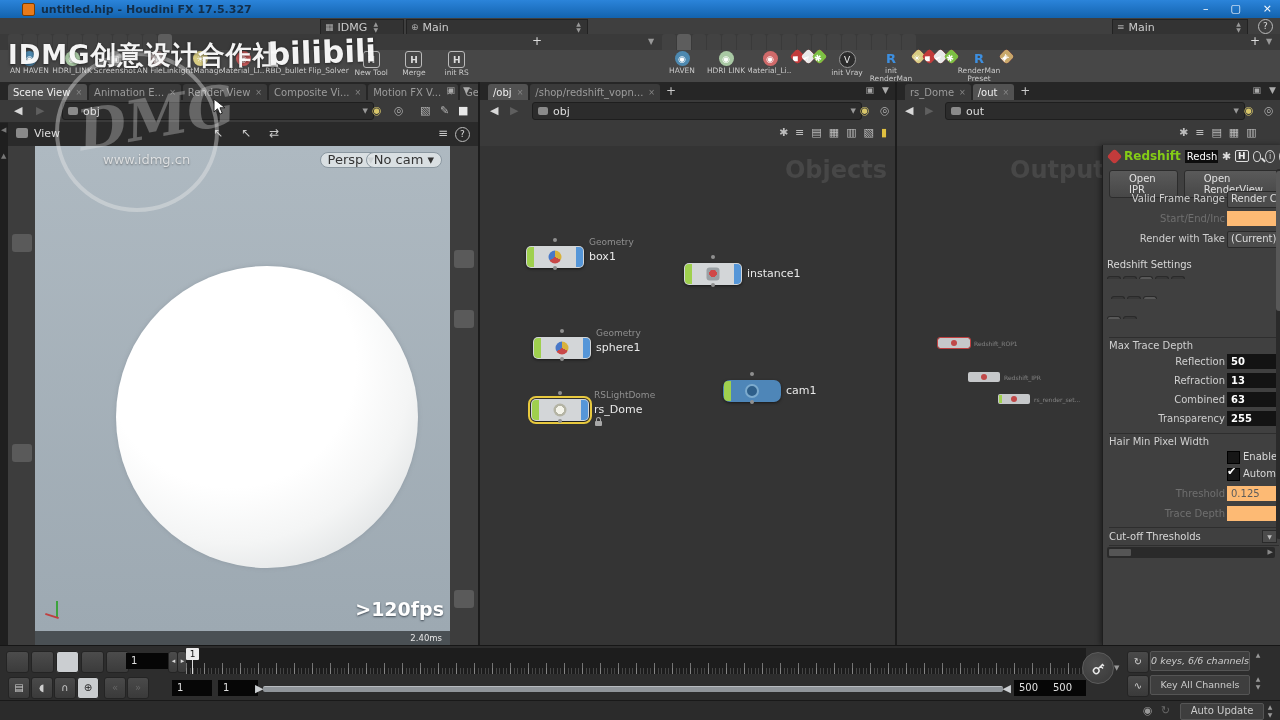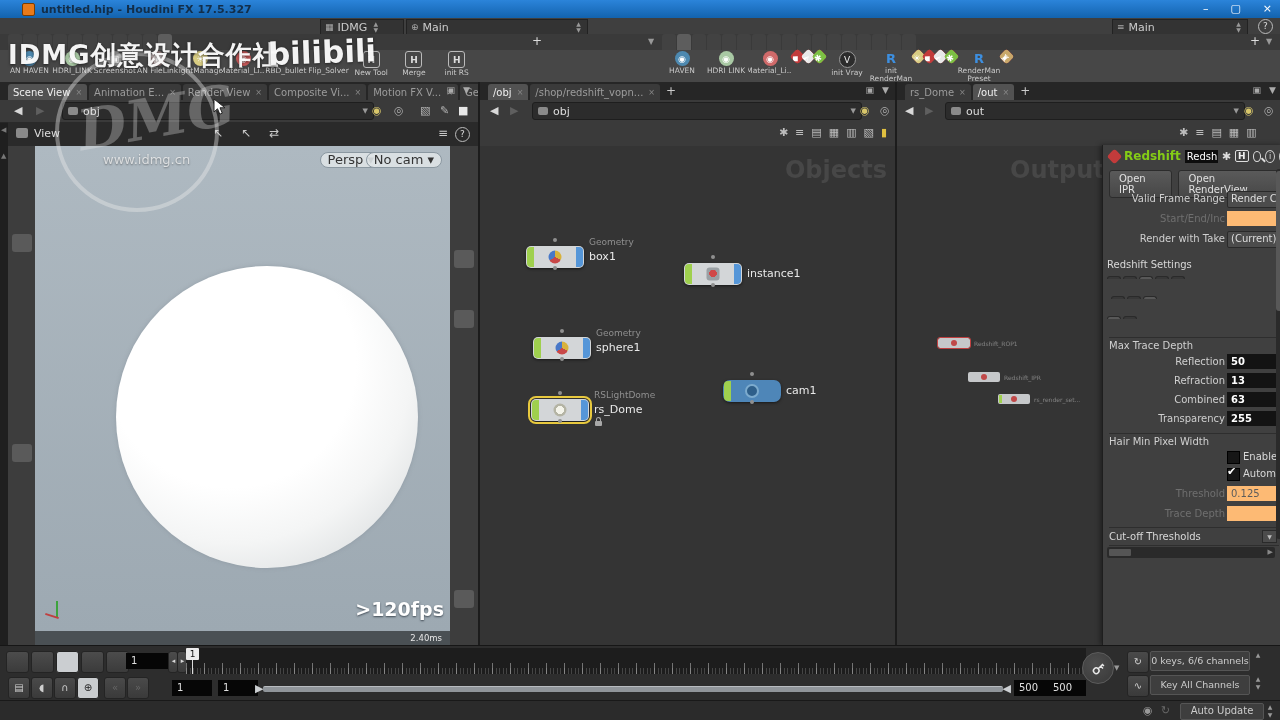--- a/index.html
+++ b/index.html
@@ -143,21 +143,21 @@
   .ptitle{font-weight:bold;color:#84cc16;font-size:12px;}
   .pname{width:40px;height:13px;background:#0d0d0d;color:#fff;font-size:10px;overflow:hidden;white-space:nowrap;
     padding:0 2px;line-height:13px;}
   .phico{color:#ddd;font-size:11px;}
   .hlogo2{border:1px solid #ddd;border-radius:2px;font-size:9px;padding:0 2px;color:#eee;font-weight:bold;}
   .mag{position:relative;width:9px;height:9px;border:1.5px solid #ddd;border-radius:50%;}
   .mag::after{content:"";position:absolute;left:7px;top:7px;width:5px;height:1.5px;background:#ddd;transform:rotate(45deg);}
   .circ{width:11px;height:11px;border:1px solid #ccc;border-radius:50%;text-align:center;line-height:11px;font-size:8px;color:#ddd;}
   .pbtnrow{position:absolute;left:6px;top:25px;display:flex;gap:6px;}
   .pbtn{background:linear-gradient(#5a5a5a,#474747);border:1px solid #2c2c2c;border-radius:3px;color:#e0e0e0;
-    padding:2px 9px;font-size:10px;}
+    padding:2px 19px;font-size:10px;}
   .prow{position:absolute;left:0;width:180px;height:17px;}
   .plabel{position:absolute;right:58px;top:2px;color:#cfcfcf;white-space:nowrap;}
   .prow.dim .plabel{color:#6f6f6f;}
   .pdd{position:absolute;left:124px;top:0;width:56px;height:15px;background:#4c4c4c;border:1px solid #2a2a2a;
     border-radius:2px;color:#ddd;line-height:14px;padding:0 3px;white-space:nowrap;overflow:hidden;}
   .pfield{position:absolute;left:124px;top:0;width:44px;height:15px;background:#131313;color:#fff;font-weight:bold;
     line-height:15px;padding:0 4px;}
   .prow.dim .pfield{background:#fdba74;color:#5c5c5c;font-weight:normal;}
   .psection{position:absolute;left:4px;color:#d8d8d8;}
   .ptabrow{position:absolute;left:4px;display:flex;gap:2px;}
@@ -834,21 +834,21 @@
       </span>
     </div>
     <div class="keycirc">
       <svg width="17" height="17" viewBox="0 0 16 16" style="transform:rotate(-45deg)">
         <circle cx="5" cy="8" r="2.6" fill="none" stroke="#e8e8e8" stroke-width="1.4"></circle>
         <path d="M7.6 8 H14 M11 8 V11 M13.2 8 V10" stroke="#e8e8e8" stroke-width="1.4" fill="none"></path>
       </svg>
     </div>
     <span class="keydrop">▼</span>
     <span class="ibox" style="left:1127px;top:5px;">↻</span>
-    <div class="infobar" style="top:5px;">0 keys, 6/6 channels</div>
+    <div class="infobar" style="top:5px;font-style:italic;">0 keys, 6/6 channels</div>
     <span class="barspin" style="top:5px;">▲</span>
     <span class="ibox" style="left:8px;top:31px;">▤</span>
     <span class="ibox" style="left:31px;top:31px;">◖</span>
     <span class="ibox" style="left:54px;top:31px;">∩</span>
     <span class="ibox active" style="left:77px;top:31px;">⊕</span>
     <span class="ibox dim" style="left:104px;top:31px;">«</span>
     <span class="ibox dim" style="left:127px;top:31px;">»</span>
     <span class="tfield" style="left:172px;top:34px;width:30px;">1</span>
     <span class="tfield" style="left:218px;top:34px;width:30px;">1</span>
     <div class="rslider">

